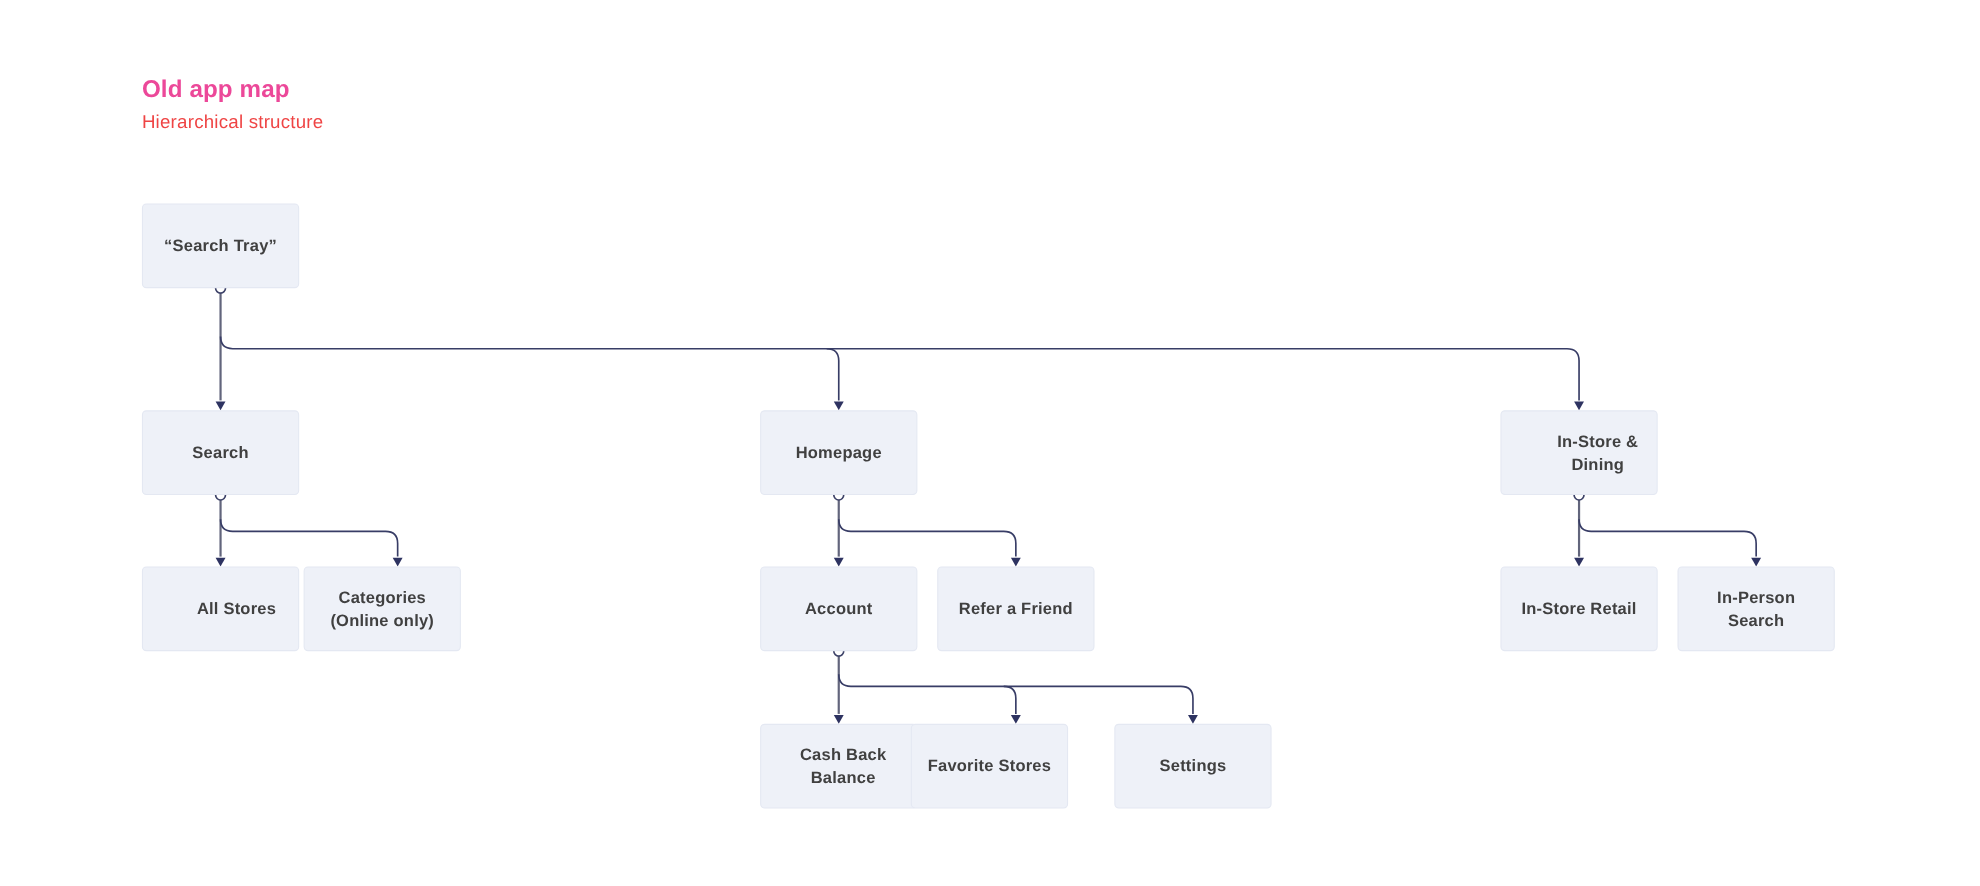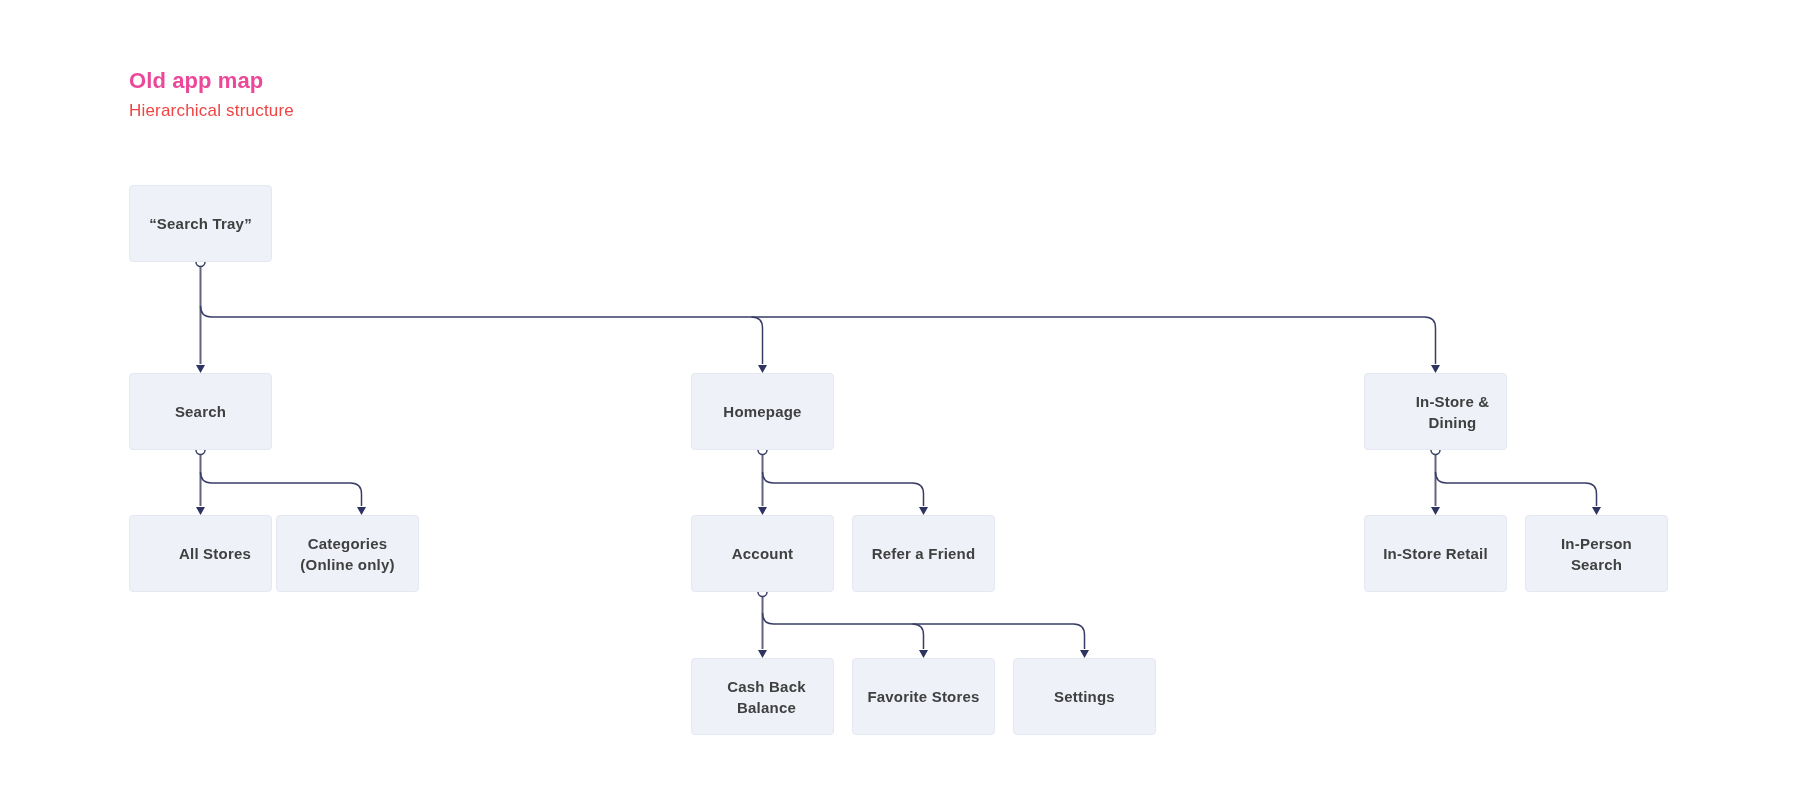--- a/index.html
+++ b/index.html
@@ -28,21 +28,21 @@
   .n-search          { left:129px;  top:373px; }
   .n-homepage        { left:691px;  top:373px; }
   .n-in-store-dining { left:1364px; top:373px;padding-left:42px; }
   .n-all-stores      { left:129px;  top:515px;padding-left:37px; }
   .n-categories      { left:276px;  top:515px; }
   .n-account         { left:691px;  top:515px; }
   .n-refer-a-friend  { left:852px;  top:515px; }
   .n-in-store-retail { left:1364px; top:515px; }
   .n-in-person-dining{ left:1525px; top:515px; }
   .n-cash-back       { left:691px;  top:658px;padding-left:16px; }
-  .n-favorite-stores { left:852px;  top:658px;justify-content:center; }
+  .n-favorite-stores { left:828px;  top:658px;justify-content:center; }
   .n-settings        { left:1013px; top:658px; }
 </style>
 </head>
 <body>
 
 <div class="canvas">
 
   <div class="header">
     <div class="title">Old app map</div>
     <div class="subtitle">Hierarchical structure</div>

